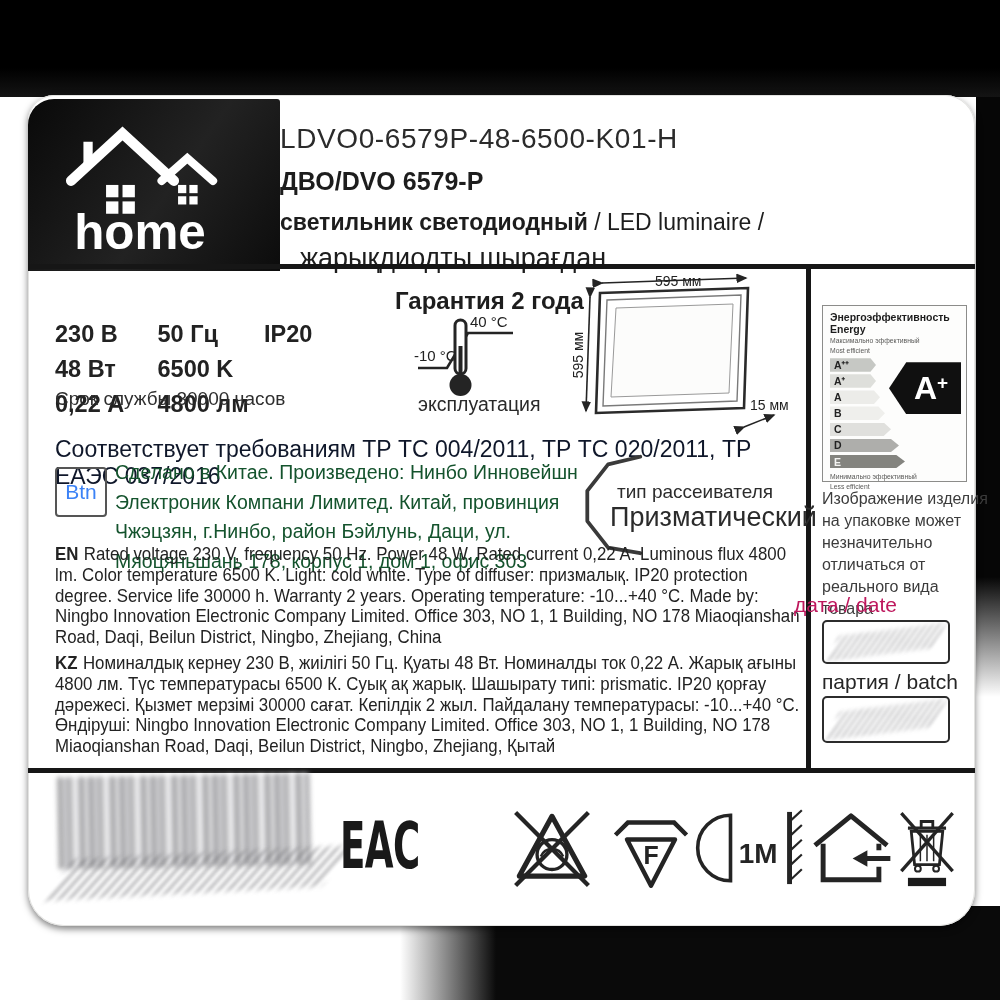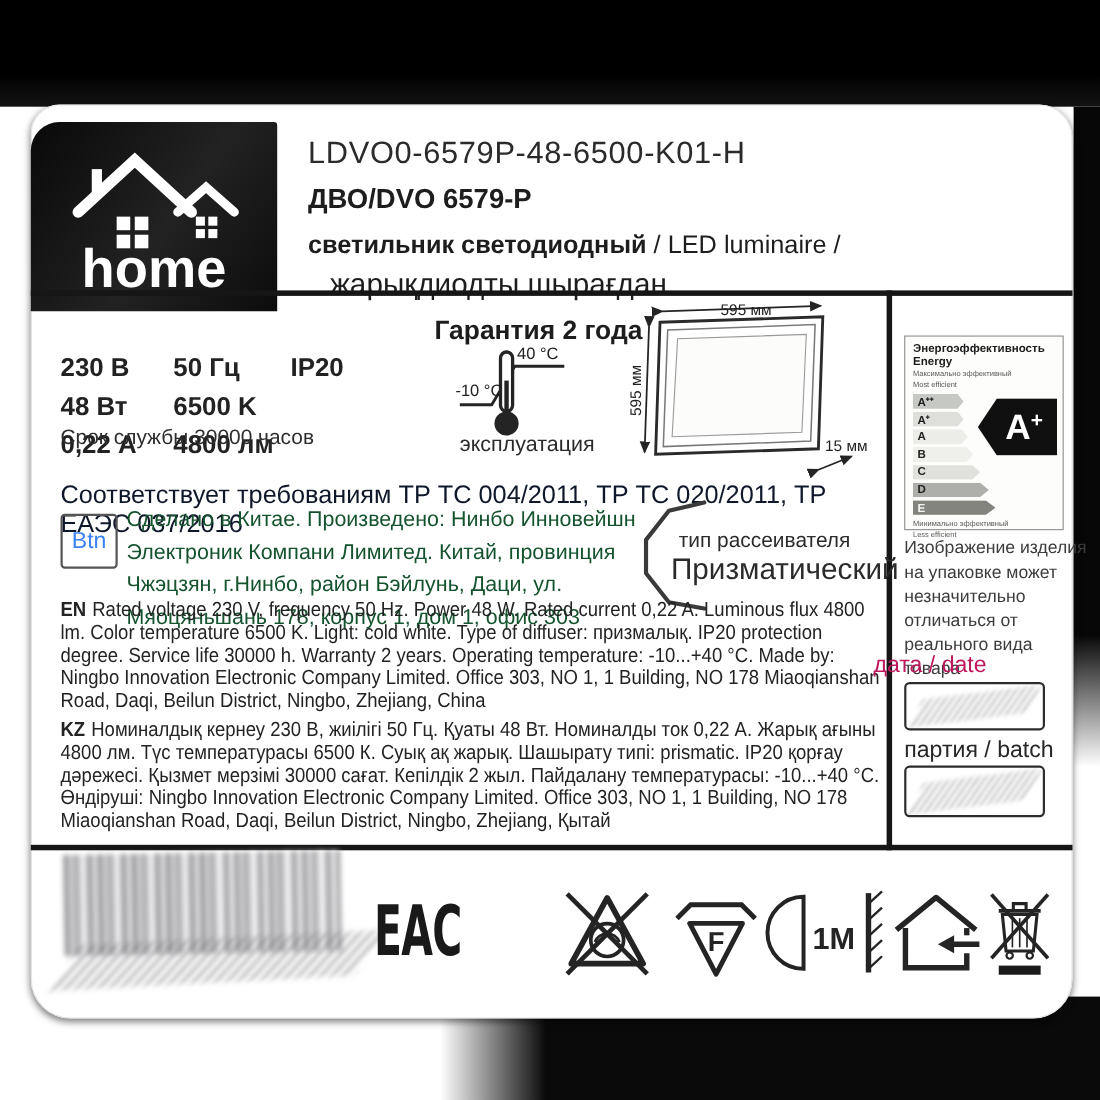--- a/index.html
+++ b/index.html
@@ -16,21 +16,21 @@
   .band-bottom { position:absolute; left:400px; right:0; top:906px; bottom:0;
     background:linear-gradient(90deg,rgba(8,8,8,0),#0a0a0a 16%); z-index:1; }
 
   
   .card { position:absolute; left:28px; top:95px; width:947px; height:831px;
     background:#fff; border-radius:26px 30px 36px 36px; z-index:2;
     box-shadow:0 3px 7px rgba(0,0,0,.5), inset 0 0 0 1px #e3e3e1; }
   .card > div, .card > svg, .card > span { position:absolute; }
 
   
-  .logo-box { left:0; top:16px; width:224px; height:172px;
+  .logo-box { left:0; top:4px; width:252px; height:172px;
     background:linear-gradient(125deg,#090909,#222 55%,#0c0c0c);
     border-radius:26px 3px 0 0;padding-left:16px; }
   .logo-art { position:absolute; left:34px; top:16px; width:156px; height:144px; }
   .header-text { left:252px; top:14px; width:690px; }
   .ht1 { font-size:28px; letter-spacing:.6px; color:#2b2b2b; margin-top:14px; }
   .ht2 { font-size:25px; font-weight:bold; margin-top:12px; }
   .ht3 { font-size:23px; margin-top:13px; }
   .ht3 b { font-weight:bold; }
   .ht4 { font-size:27px; margin-top:7px;margin-left:20px; }
 

